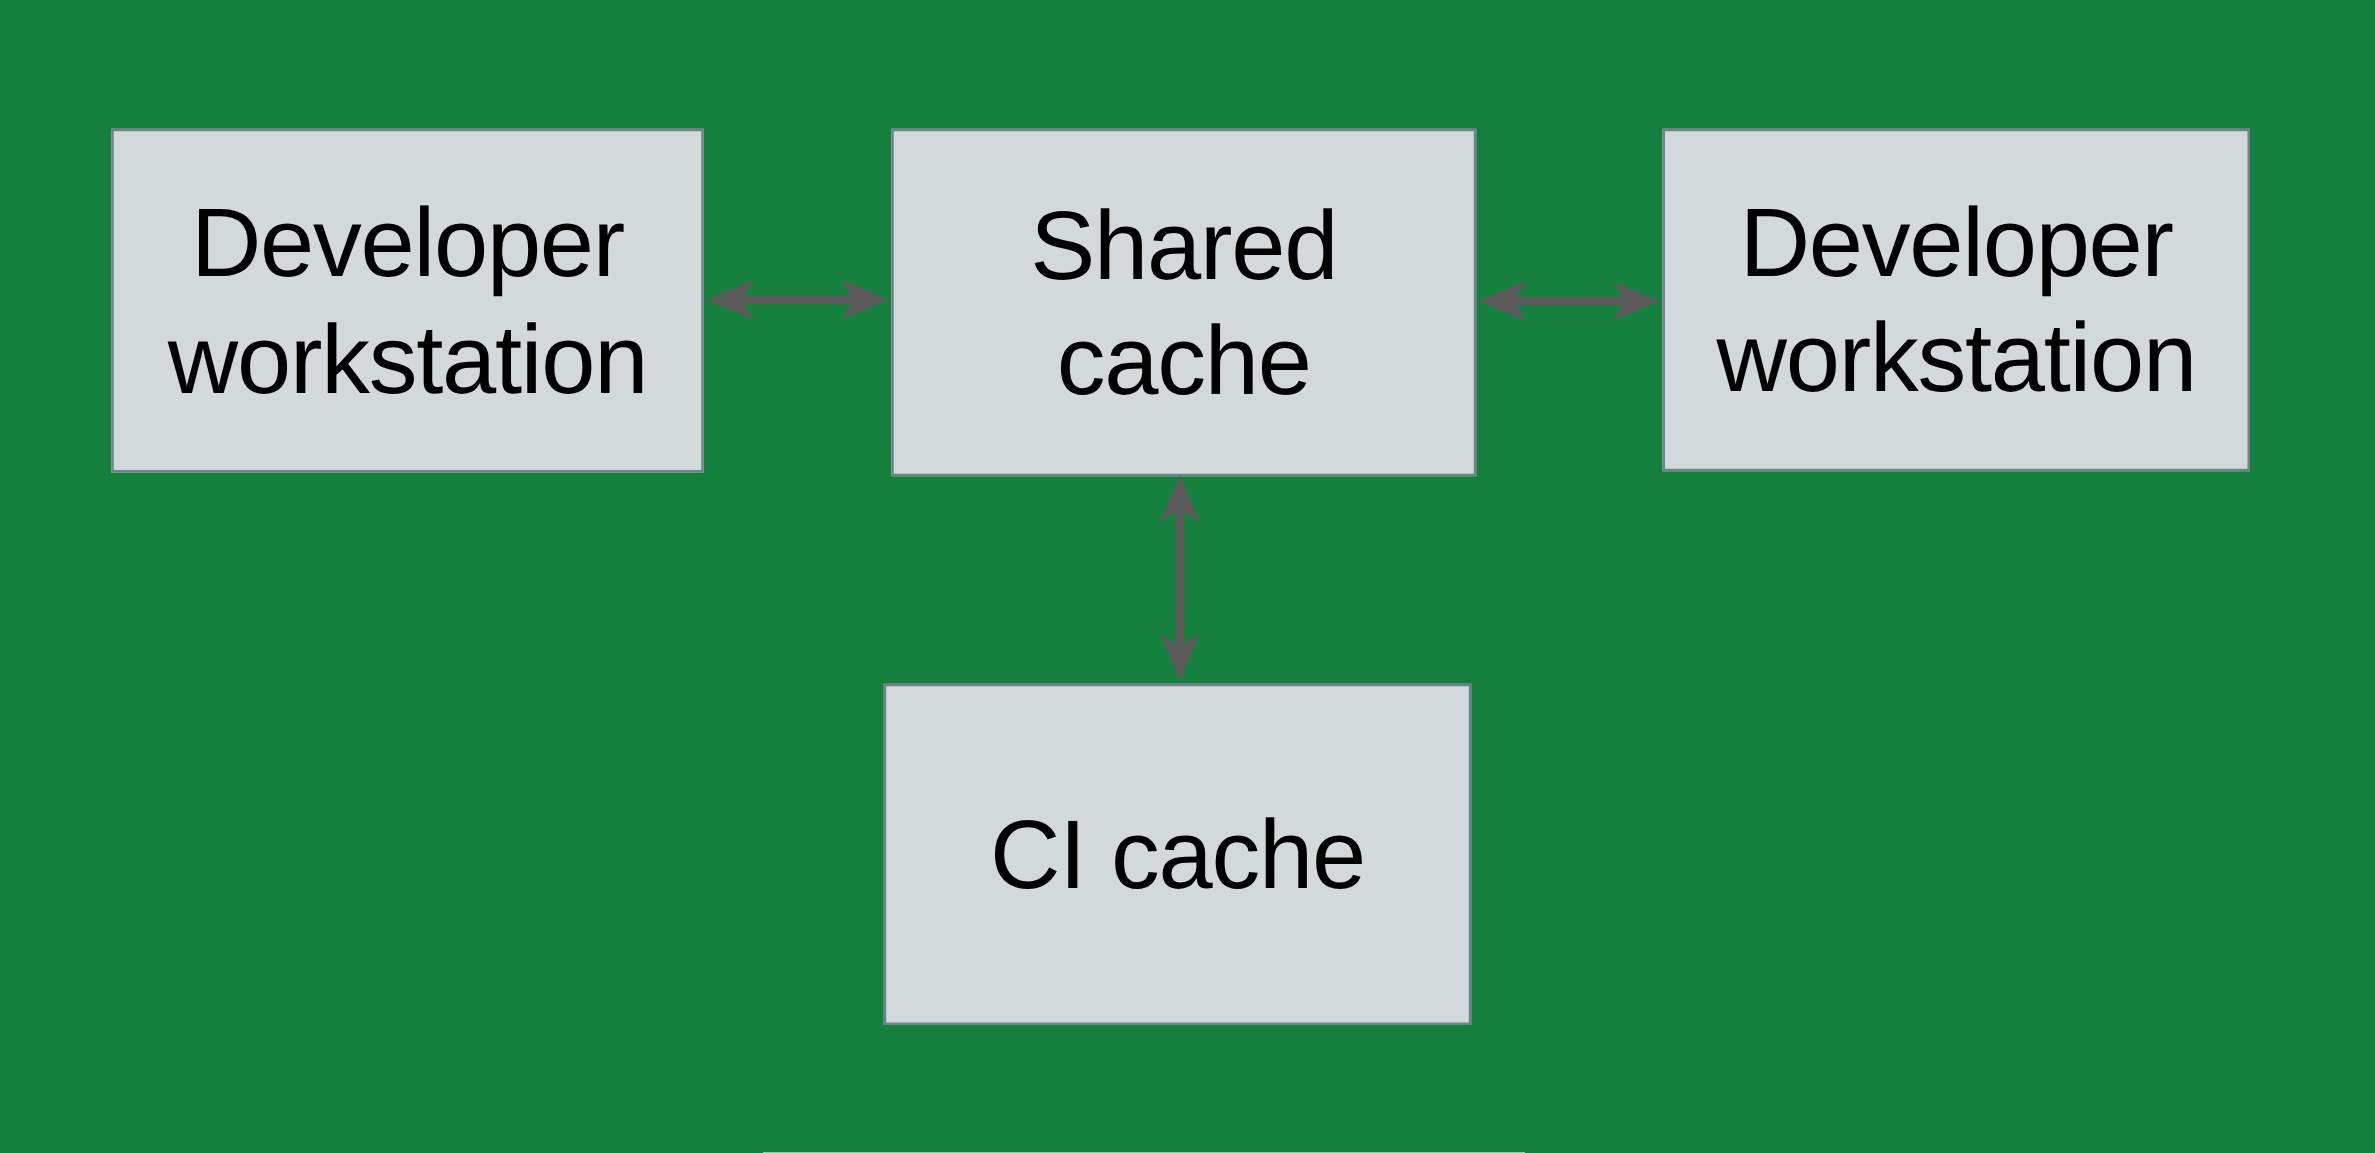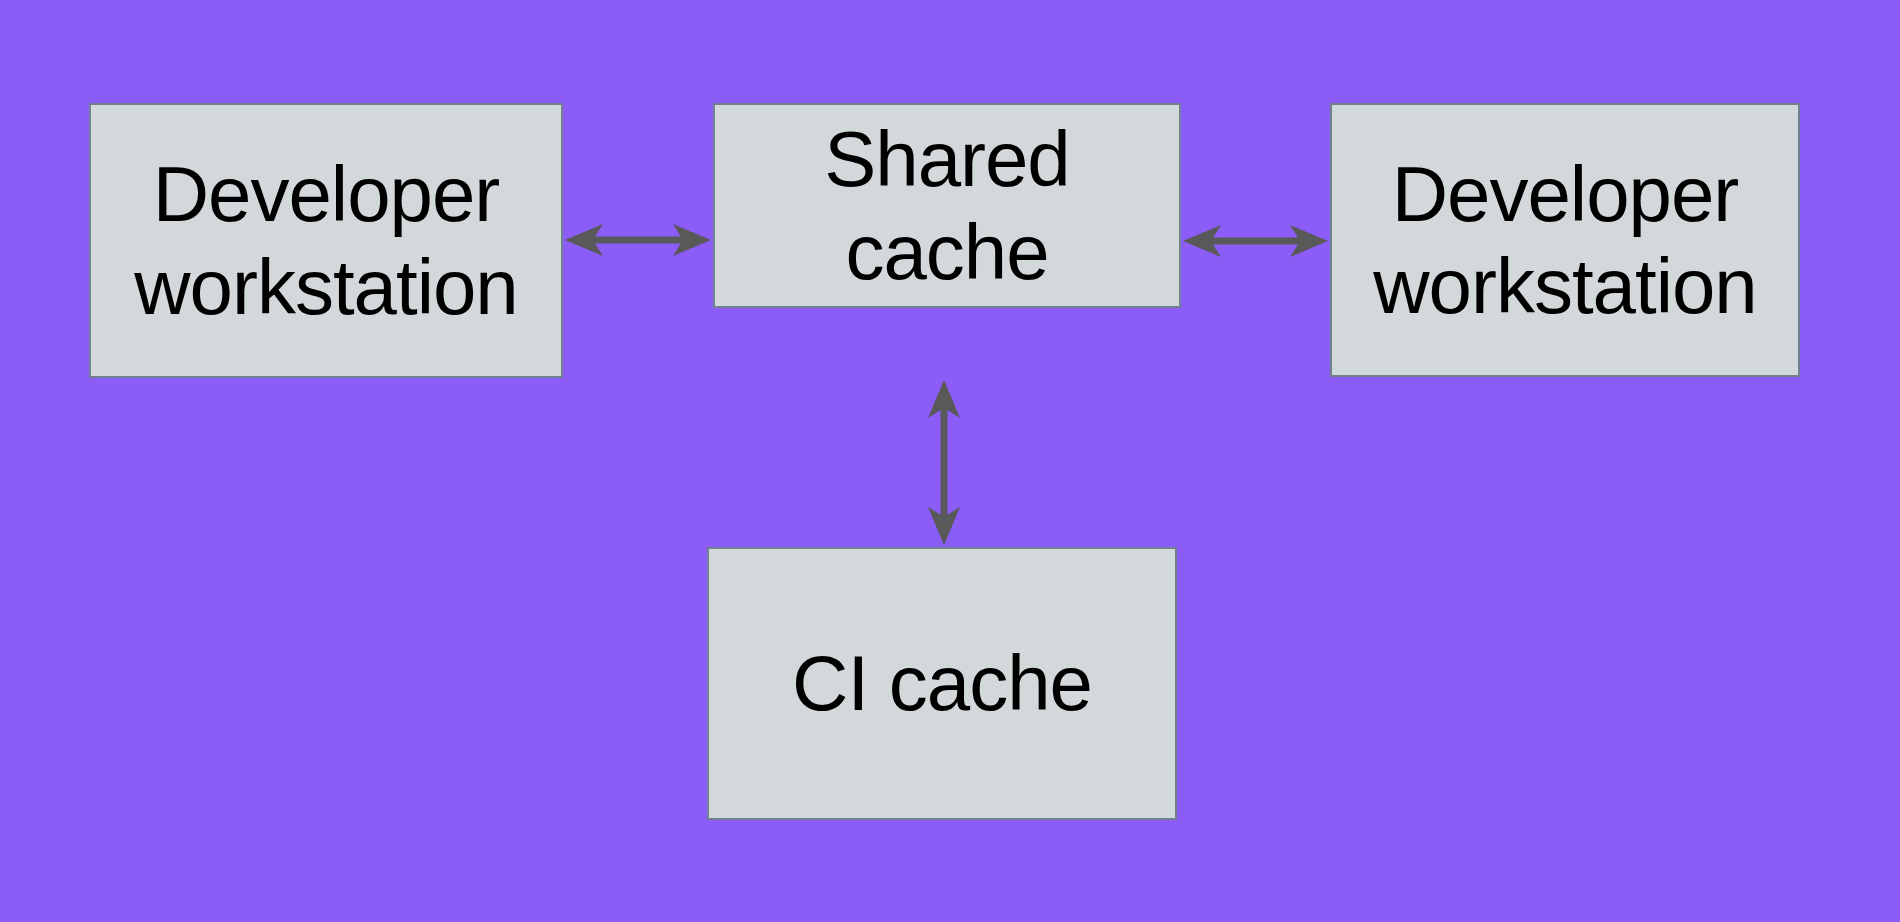--- a/index.html
+++ b/index.html
@@ -4,21 +4,21 @@
 <style>
   html, body {
     margin: 0;
     padding: 0;
     background: #ffffff;
   }
   #canvas {
     position: relative;
     width: 1900px;
     height: 922px;
-    background: #8b5cf6;
+    background: #15803d;
     overflow: hidden;
     font-family: "Liberation Sans", "DejaVu Sans", sans-serif;
   }
   .node {
     position: absolute;
     background: #d3d9db;
     border: 2px solid #6f828d;
     box-sizing: border-box;
     display: flex;
     align-items: center;
@@ -27,21 +27,21 @@
   .node-label {
     font-size: 78px;
     line-height: 1.18;
     font-weight: 400;
     color: #000000;
     text-align: center;
     white-space: pre-line;
     letter-spacing: -1px;
   }
   #node-dev-left   { left: 89px;   top: 103px; width: 474px; height: 275px; }
-  #node-shared     { left: 713px;  top: 103px; width: 468px; height: 205px; }
+  #node-shared     { left: 713px;  top: 103px; width: 468px; height: 278px; }
   #node-dev-right  { left: 1330px; top: 103px; width: 470px; height: 274px; }
   #node-ci         { left: 707px;  top: 547px; width: 470px; height: 273px; }
   #edges-overlay {
     position: absolute;
     left: 0; top: 0;
     width: 1900px;
     height: 922px;
     pointer-events: none;
   }
 </style>

